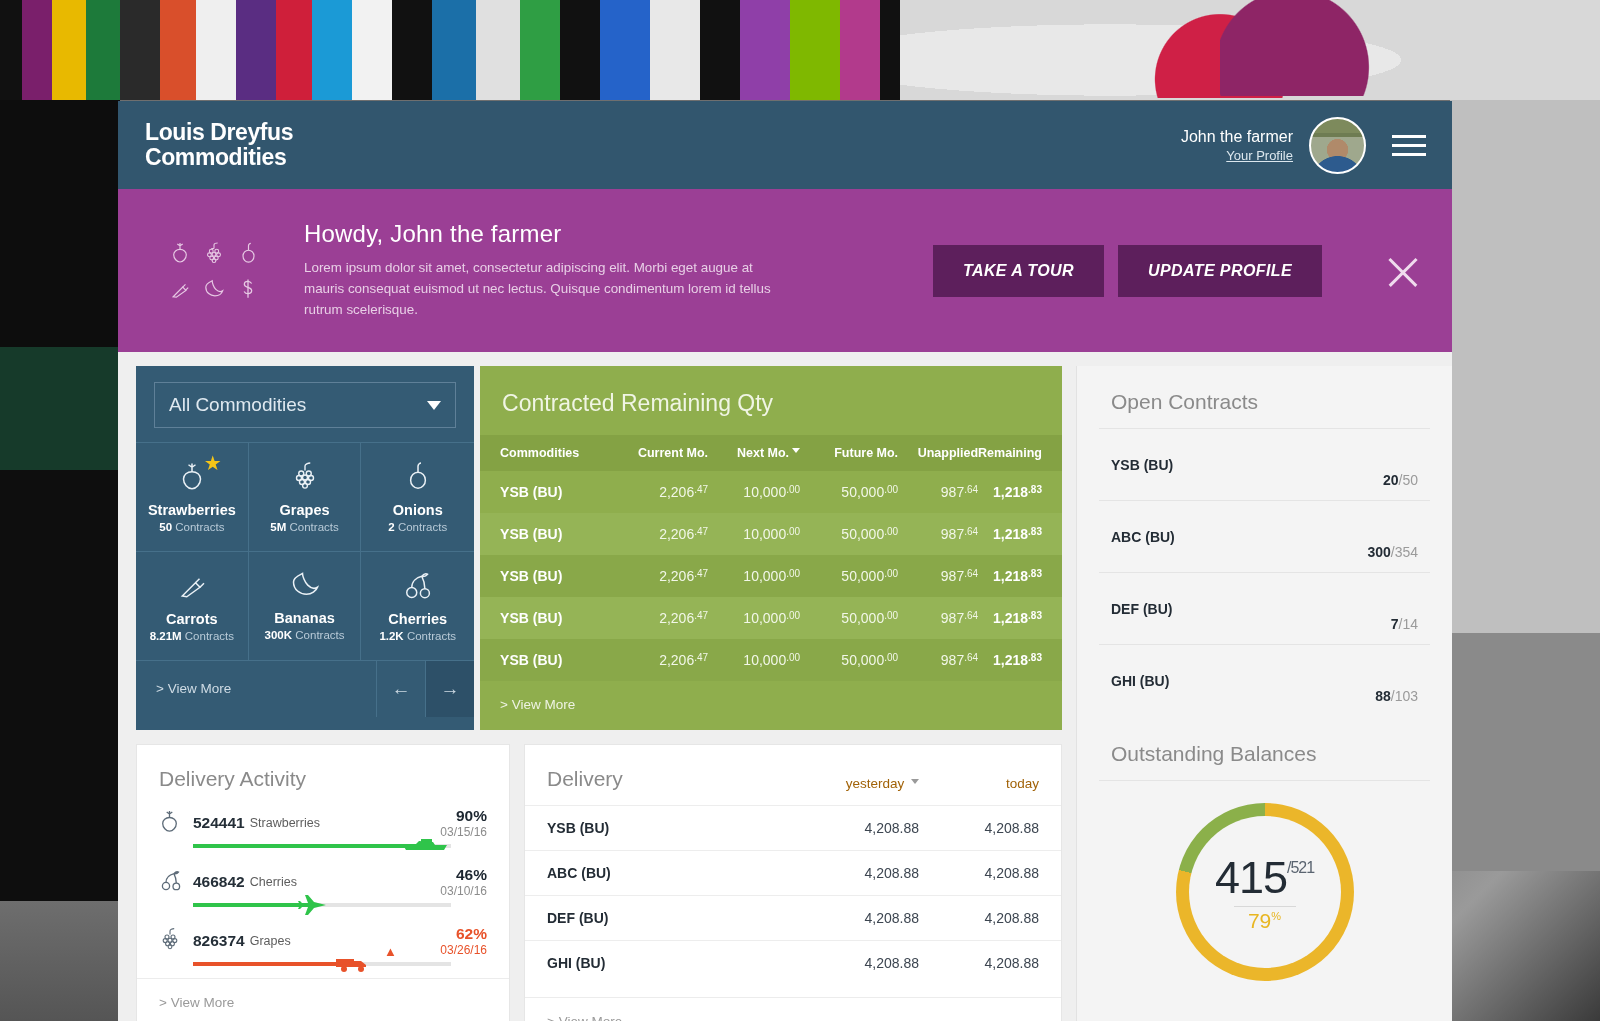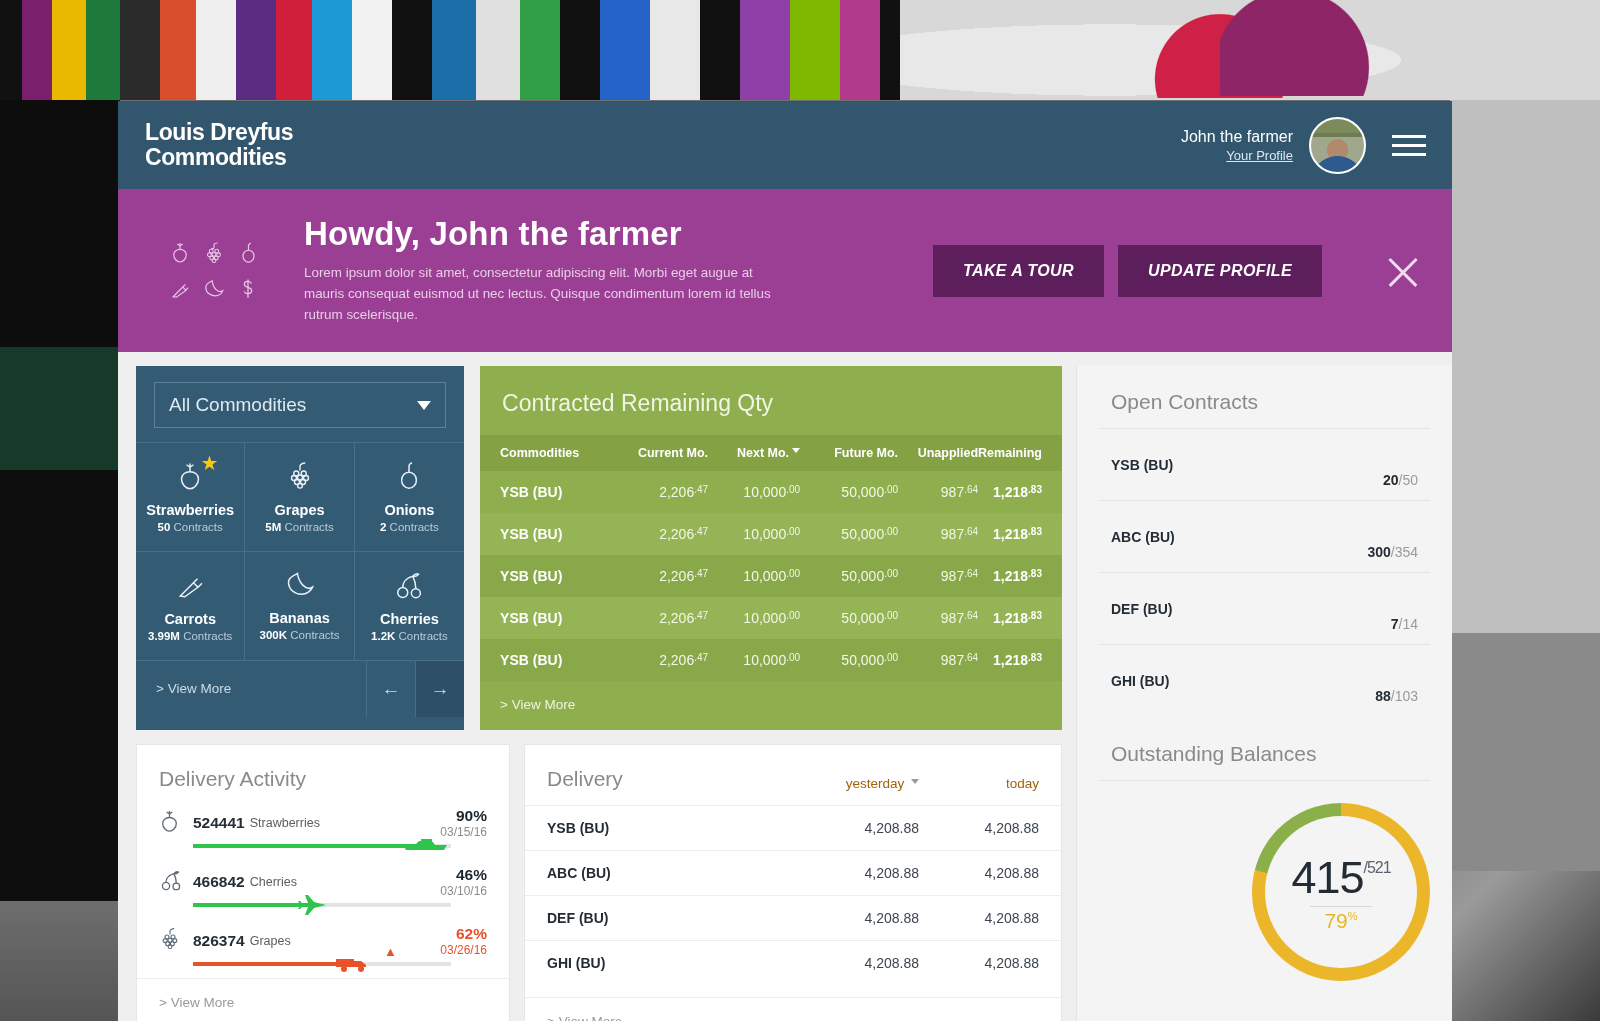--- a/index.html
+++ b/index.html
@@ -60,37 +60,37 @@
                         linear-gradient(180deg,#7d8a5c 0 26%, #6e7c52 26% 34%, #9fa88d 34% 100%); }
   .burger { width: 34px; display: flex; flex-direction: column; gap: 6px; cursor: pointer; margin-left: 10px; }
   .burger i { display: block; height: 3px; background: #fff; }
 
   
   .banner { height: 163px; background: #9b3f95; display: flex; align-items: center; padding: 0 28px 0 46px; position: relative; }
   .ban-icons { display: grid; grid-template-columns: repeat(3, 32px); grid-template-rows: repeat(2, 34px);
                gap: 2px; margin-right: 40px; }
   .ban-icons span { color: #e7c9e4; display: flex; align-items: center; justify-content: center; }
   .ban-text { max-width: 470px; }
-  .ban-title { color: #fff; font-size: 33px; font-weight: bold; margin-bottom: 10px; letter-spacing: .2px; }
+  .ban-title { color: #fff; font-size: 24px; font-weight: normal; margin-bottom: 10px; letter-spacing: .2px; }
   .ban-body { color: #e8cfe6; font-size: 13.4px; line-height: 1.55; }
   .ban-btns { margin-left: auto; display: flex; gap: 14px; margin-right: 60px; }
   .ban-btn { background: #5d1f5c; color: #fff; border: none; font-weight: bold; font-style: italic;
              font-size: 16px; padding: 17px 30px; cursor: pointer; letter-spacing: .4px;
              font-family: "Liberation Sans", sans-serif; }
   .ban-close { width: 42px; height: 42px; cursor: pointer; position: relative; }
   .ban-close:before, .ban-close:after { content:""; position: absolute; top: 50%; left: 2px; width: 38px;
              height: 2.6px; background: #f0dcee; }
   .ban-close:before { transform: rotate(45deg); } .ban-close:after { transform: rotate(-45deg); }
 
   
   .main { display: flex; padding: 14px 0 0 0; gap: 0; }
   .col-left { width: 958px; padding: 0 14px 0 18px; }
   .col-right { width: 376px; background: #f4f4f4; padding: 20px 22px 0 22px; border-left: 1px solid #e2e2e2; }
 
-  .row1 { display: flex; gap: 16px; }
+  .row1 { display: flex; gap: 6px; }
   
   .cmd-panel { width: 374px; background: #345b74; }
   .cmd-select-wrap { padding: 16px 18px 14px 18px; }
   .cmd-select { border: 1px solid #5f8098; color: #dfe9f0; font-size: 19px; padding: 11px 14px;
                 display: flex; align-items: center; cursor: pointer; }
   .caret { margin-left: auto; width: 0; height: 0; border-left: 7px solid transparent;
            border-right: 7px solid transparent; border-top: 9px solid #fff; }
   .cmd-grid { display: grid; grid-template-columns: repeat(3, 1fr); }
   .cmd-cell { height: 109px; display: flex; flex-direction: column; align-items: center;
               justify-content: center; border-top: 1px solid #46708a; border-right: 1px solid #46708a;
@@ -160,21 +160,21 @@
 
   
   .rc-title { color: #8a8a8a; font-size: 21px; padding: 4px 0 14px 12px; }
   .oc-row { display: flex; align-items: center; border-top: 1px solid #e4e4e4; padding: 12px 12px; font-size: 14px; }
   .oc-row:last-of-type { border-bottom: 1px solid #e4e4e4; }
   .oc-name { font-weight: bold; color: #232c35; }
   .oc-val { margin-left: auto; color: #9a9a9a; margin-top: 31px; }
   .oc-val b { color: #232c35; }
   .rc-sec { margin-top: 22px; }
   .hr { border-top: 1px solid #e4e4e4; }
-  .donut-wrap { display: flex; justify-content: flex-end; padding: 22px 0 10px 0; }
+  .donut-wrap { display: flex; justify-content: center; padding: 22px 0 10px 0; }
   .donut { position: relative; width: 178px; height: 178px; border-radius: 50%; }
   .donut-hole { position: absolute; inset: 13px; background: #f4f4f4; border-radius: 50%;
                 display: flex; flex-direction: column; align-items: center; justify-content: center; }
   .d-main { font-size: 45px; color: #232c35; letter-spacing: -1px; }
   .d-main sup { font-size: 16px; color: #5a6470; vertical-align: 20px; }
   .d-div { width: 62px; border-top: 1px solid #d8d8d8; margin: 2px 0 2px 0; }
   .d-sub { font-size: 21px; color: #e8b622; }
   .d-sub sup { font-size: 11px; vertical-align: 8px; }
   .pay-row { display: flex; align-items: center; gap: 11px; padding: 16px 12px 0 12px; }
   .cal { width: 47px; height: 29px; border: 1.6px solid #b5b5b5; position: relative;
@@ -336,21 +336,21 @@
             </div>
 
             <div class="cmd-cell">
               <span class="cmd-ico">
                 <svg width="28" height="30" viewBox="0 0 22 24" fill="none" stroke="#eaf1f6" stroke-width="1.2">
                   <path d="M3.2 20.8L13.8 10.2l3.6 3.6L6.8 21.4z"></path>
                     <path d="M13.8 10.2l3.2-3.2M17.4 13.8l3.2-3.2"></path>
                   </svg>
               </span>
               <div class="cmd-name">Carrots</div>
-              <div class="cmd-sub"><b>3.99M</b> <span>Contracts</span></div>
+              <div class="cmd-sub"><b>8.21M</b> <span>Contracts</span></div>
             </div>
 
             <div class="cmd-cell">
               <span class="cmd-ico">
                 <svg width="30" height="28" viewBox="0 0 24 22" fill="none" stroke="#eaf1f6" stroke-width="1.2">
                   <path d="M2.8 8.6c0 6.2 5.2 9.8 10.4 9.8 4.1 0 7.7-2.6 8.8-5.7-2.1 1.5-5.2 1-7.8-1.6S10 3.8 10 1.8c-3.1 1.5-7.2 3-7.2 6.8z"></path>
                   </svg>
               </span>
               <div class="cmd-name">Bananas</div>
               <div class="cmd-sub"><b>300K</b> <span>Contracts</span></div>

